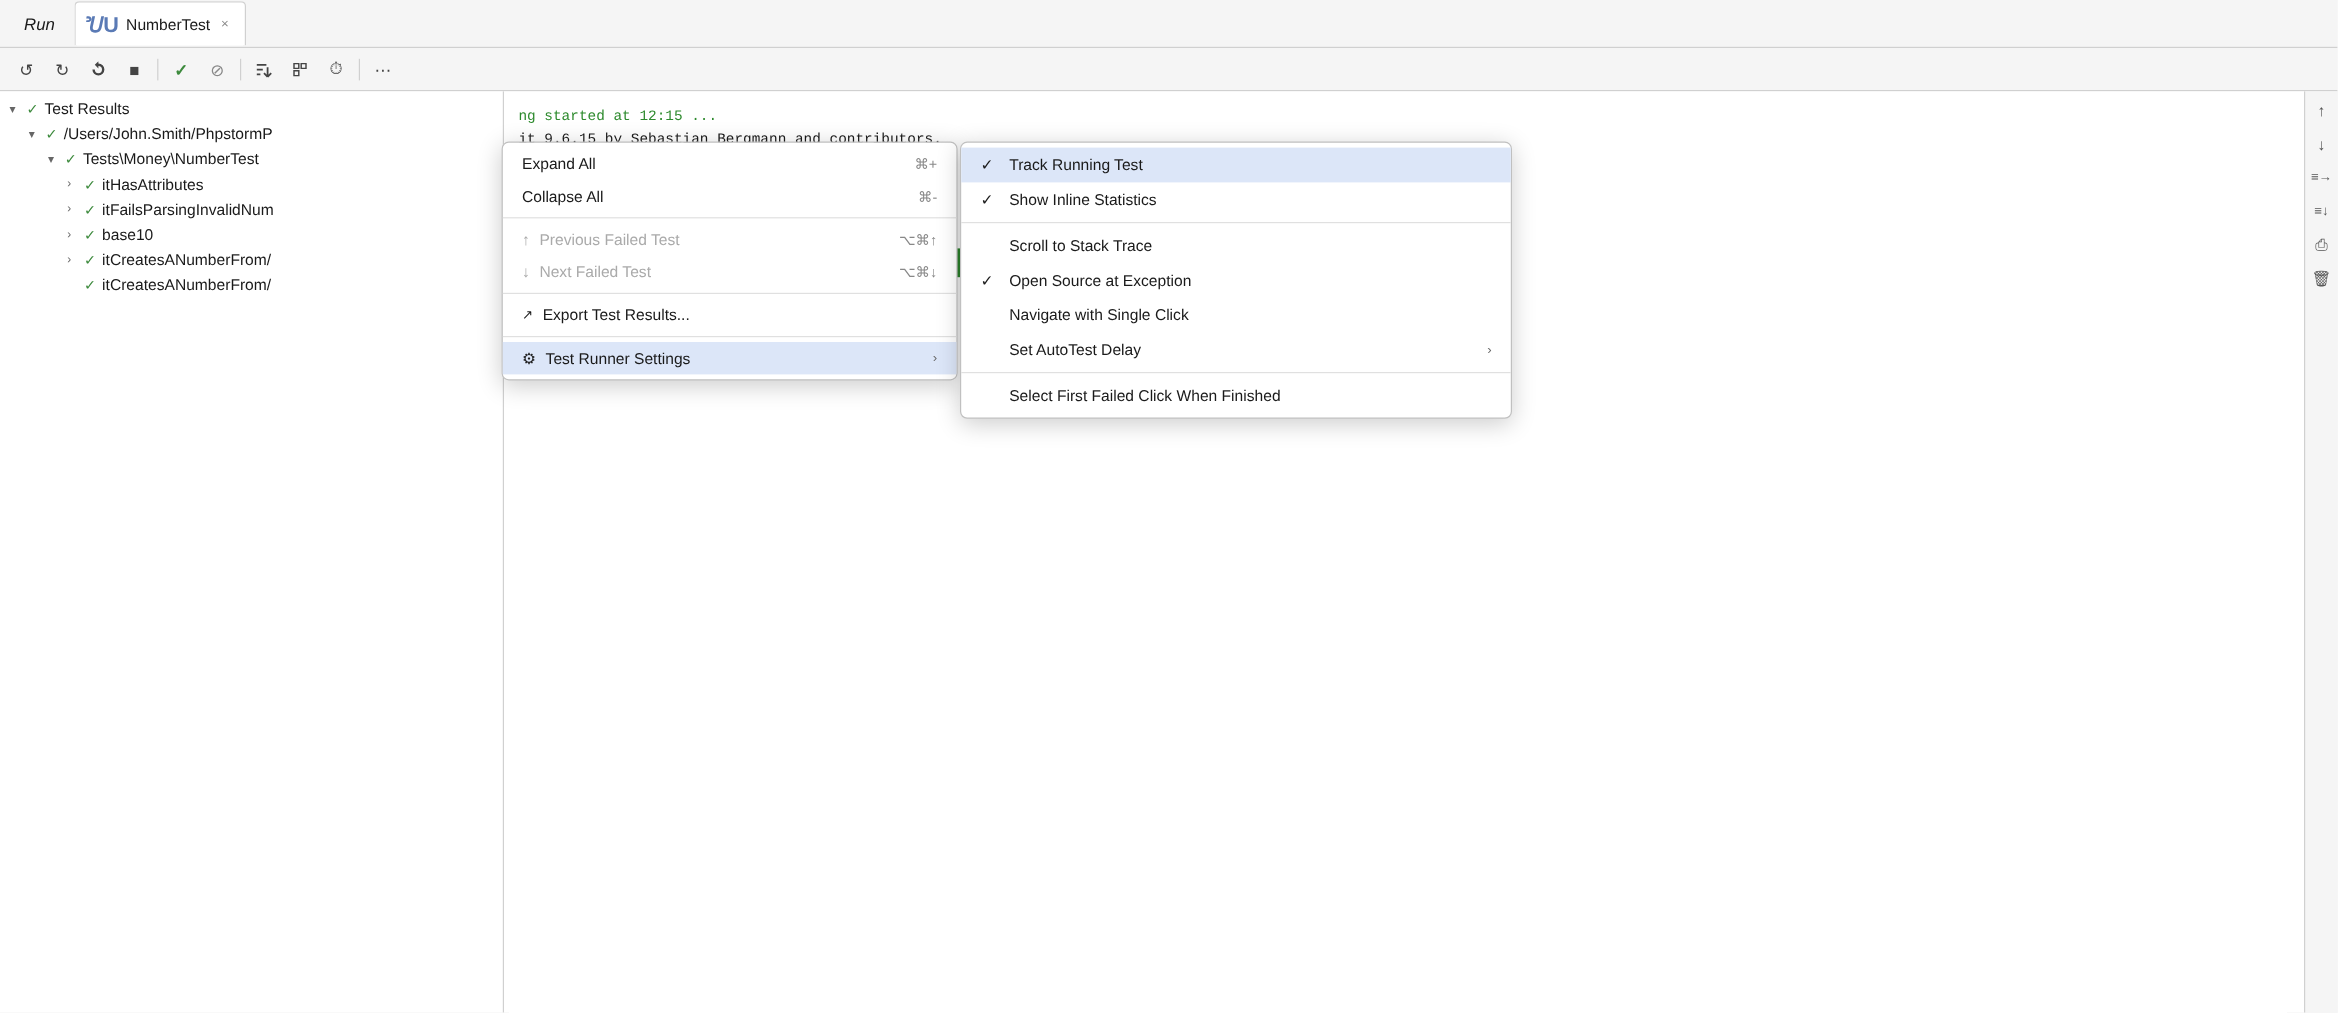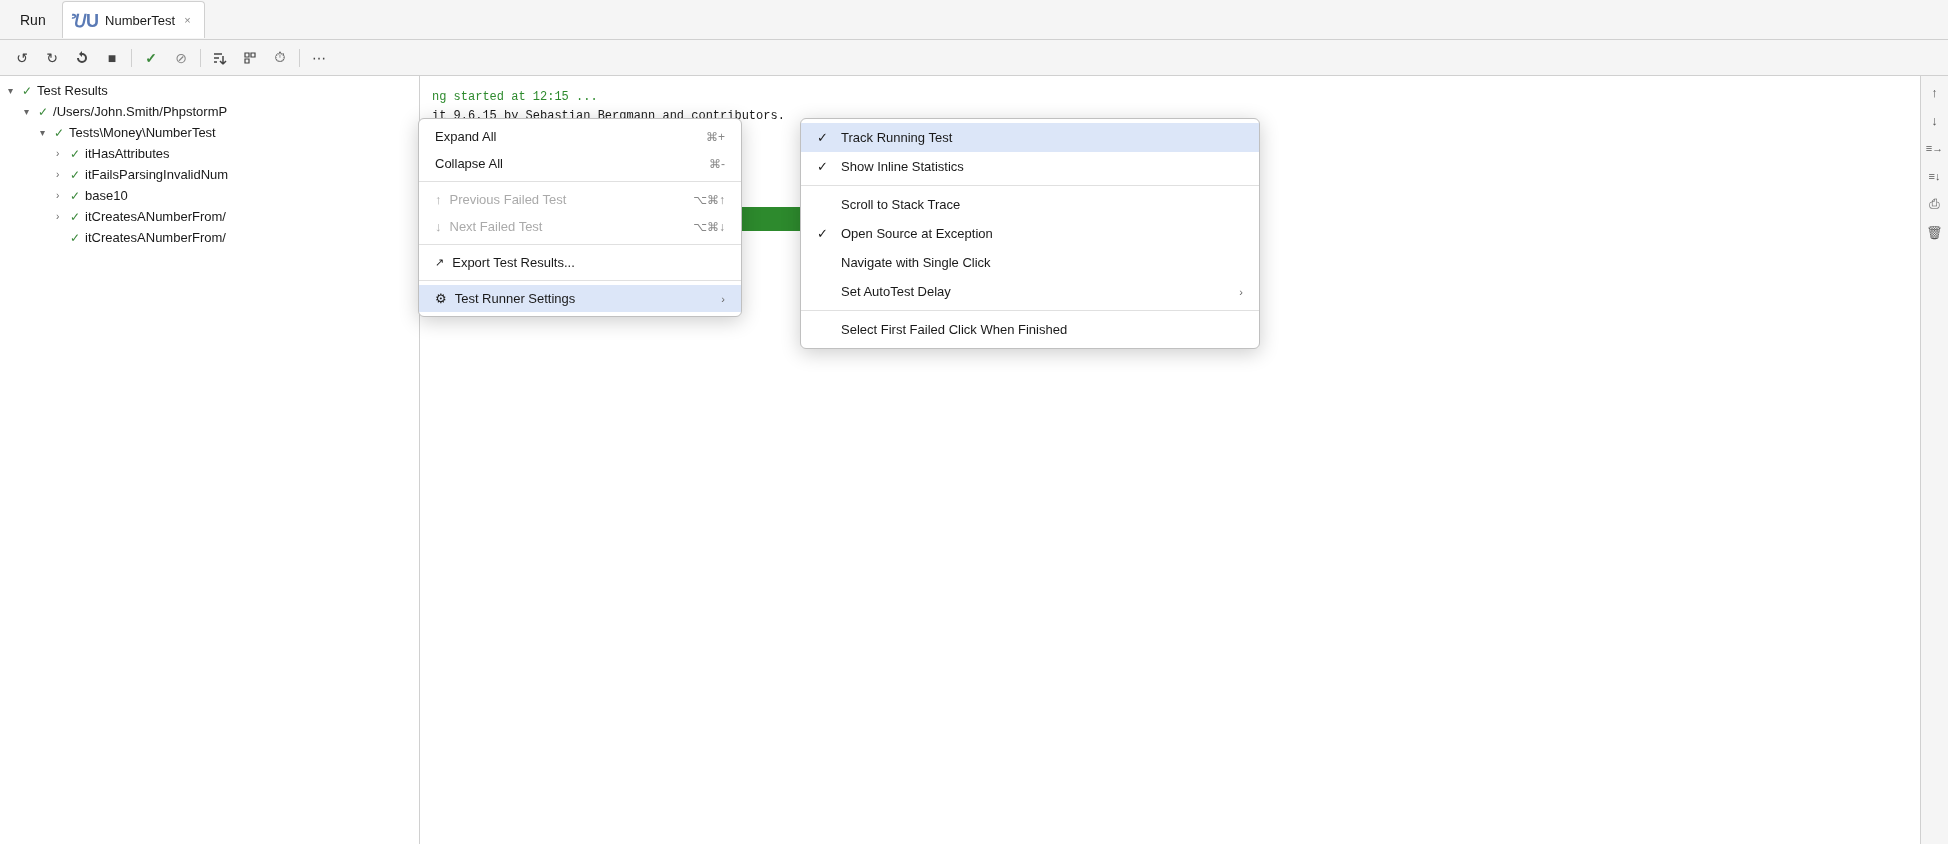--- a/index.html
+++ b/index.html
@@ -32,20 +32,21 @@
       padding: 0 8px;
       gap: 4px;
     }
 
     .tab-run {
       font-size: 14px;
       font-weight: 500;
       color: #1a1a1a;
       padding: 8px 12px;
       cursor: pointer;
+      font-style: italic;
     }
 
     .tab-number-test {
       display: flex;
       align-items: center;
       gap: 6px;
       padding: 6px 10px;
       background: #ffffff;
       border: 1px solid #d0d0d0;
       border-bottom: none;
@@ -199,21 +200,21 @@
       cursor: pointer;
       color: #555;
       font-size: 13px;
     }
 
     
     .context-menu {
       position: absolute;
       top: 118px;
       left: 418px;
-      width: 324px;
+      width: 380px;
       background: #ffffff;
       border: 1px solid #c0c0c0;
       border-radius: 6px;
       box-shadow: 0 4px 20px rgba(0,0,0,0.2);
       z-index: 100;
       padding: 4px 0;
     }
 
     .menu-item {
       display: flex;

